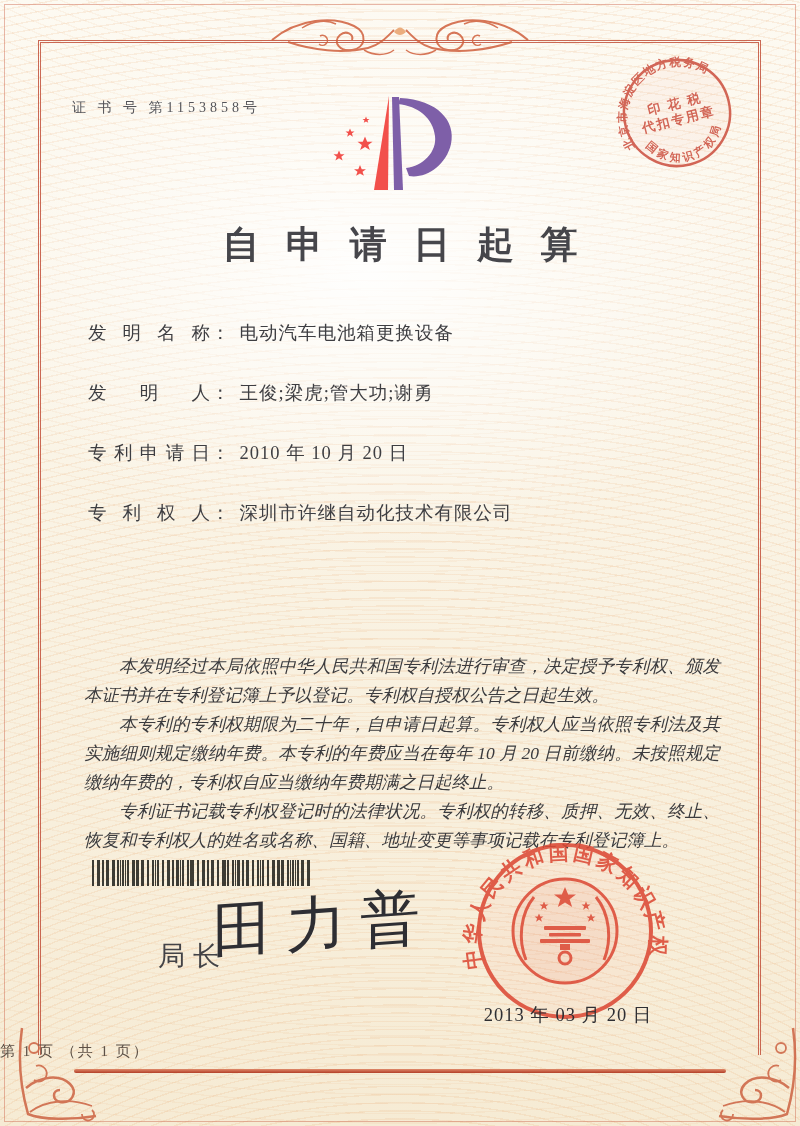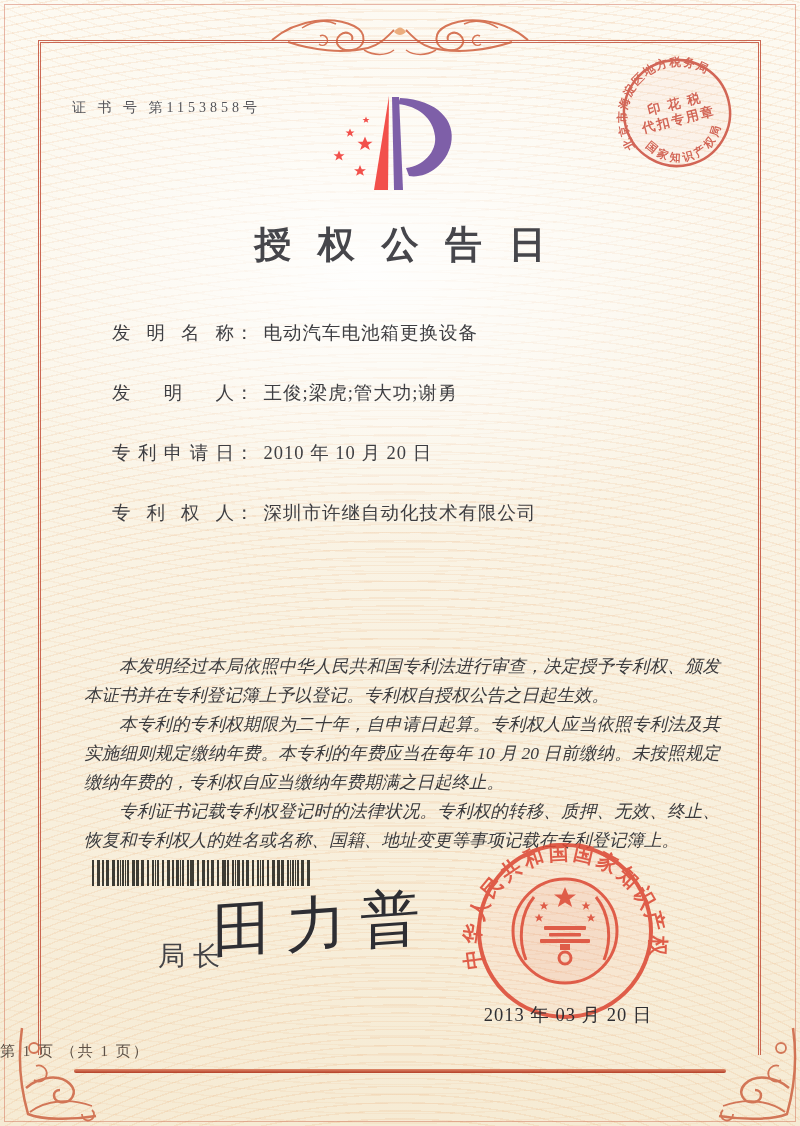--- a/index.html
+++ b/index.html
@@ -18,21 +18,21 @@
     border-left:3px double rgba(194,80,58,.85);
     border-top:3px double rgba(194,80,58,.85);
     border-right:3px double rgba(194,80,58,.85);}
   .bottom-rule{left:74px;top:1069px;width:652px;height:4px;
     background:linear-gradient(#e08a6a,#b33f28);border-radius:2px;}
   .certno{left:72px;top:99px;font-size:14px;letter-spacing:4px;color:#55555a;}
   .title{left:0;top:220px;width:100%;text-align:center;font-size:37px;font-weight:600;
     letter-spacing:.72em;text-indent:.72em;color:#46464b;}
   .fields{left:88px;top:320px;width:640px;}
   .frow{height:26px;margin-bottom:34px;white-space:nowrap;font-size:18.5px;color:#3e3e42;}
-  .flabel{display:inline-block;width:122px;text-align:justify;text-align-last:justify;vertical-align:top;margin-left:24px;}
+  .flabel{display:inline-block;width:122px;text-align:justify;text-align-last:justify;vertical-align:top;}
   .fcolon{display:inline-block;margin:0 10px 0 1px;}
   .fvalue{letter-spacing:1px;}
   .bodytext{left:84px;top:652px;width:636px;font-size:17.5px;line-height:29px;
     text-align:justify;color:#3b3b3e;}
   .bodytext p{margin:0;text-indent:2em;font-style:italic;}
   .barcode{left:92px;top:860px;width:218px;height:26px;
     background:
       repeating-linear-gradient(90deg,#24241f 0 2px,transparent 2px 5px),
       repeating-linear-gradient(90deg,#24241f 0 1px,transparent 1px 7px),
       repeating-linear-gradient(90deg,#24241f 0 1px,transparent 1px 11px);
@@ -123,21 +123,21 @@
       <textPath href="#taxTop" startOffset="2">北京市海淀区地方税务局</textPath>
     </text>
     <text font-size="11" font-weight="bold" fill="#cf5a4a" letter-spacing="3">
       <textPath href="#taxBottom" startOffset="4">国家知识产权局</textPath>
     </text>
     <text x="67" y="60" text-anchor="middle" font-size="13" font-weight="bold" fill="#cf5a4a" letter-spacing="2">印 花 税</text>
     <text x="67" y="76" text-anchor="middle" font-size="13" font-weight="bold" fill="#cf5a4a" letter-spacing="2">代扣专用章</text>
   </g>
 </svg>
 
-<div class="abs title">授权公告日</div>
+<div class="abs title">自申请日起算</div>
 
 <div class="abs fields">
   <div class="frow">
     <span class="flabel">发明名称</span><span class="fcolon">：</span><span class="fvalue">电动汽车电池箱更换设备</span>
   </div>
   <div class="frow">
     <span class="flabel">发明人</span><span class="fcolon">：</span><span class="fvalue">王俊;梁虎;管大功;谢勇</span>
   </div>
   <div class="frow">
     <span class="flabel">专利申请日</span><span class="fcolon">：</span><span class="fvalue">2010 年 10 月 20 日</span>

